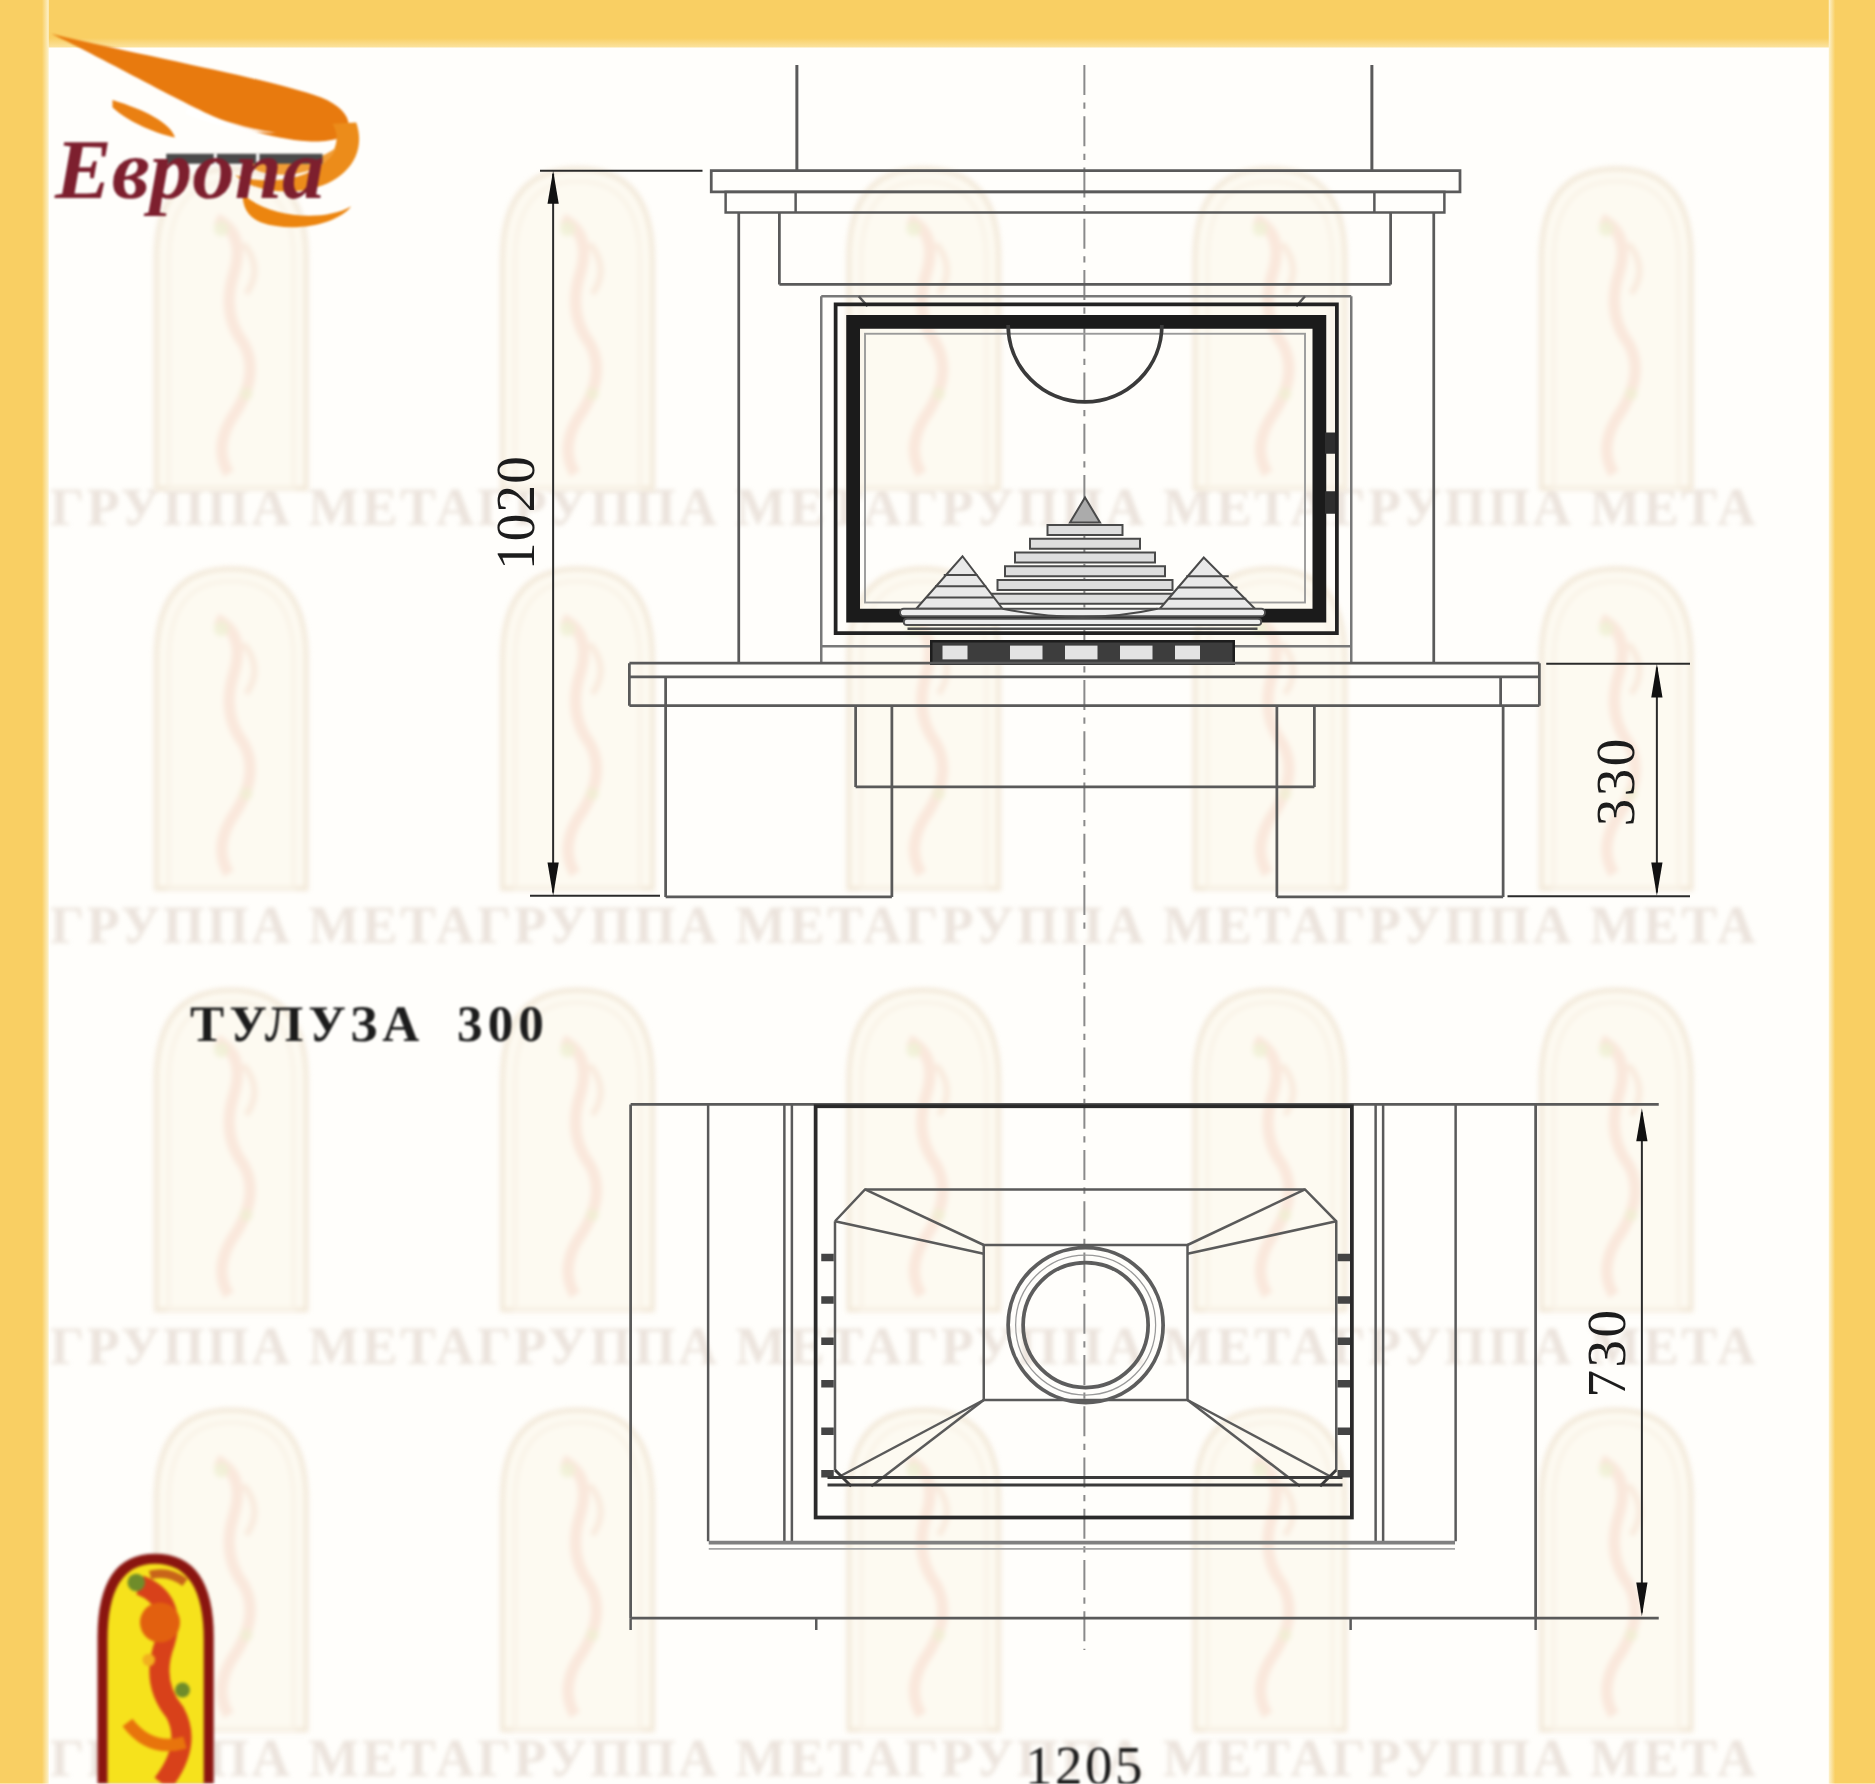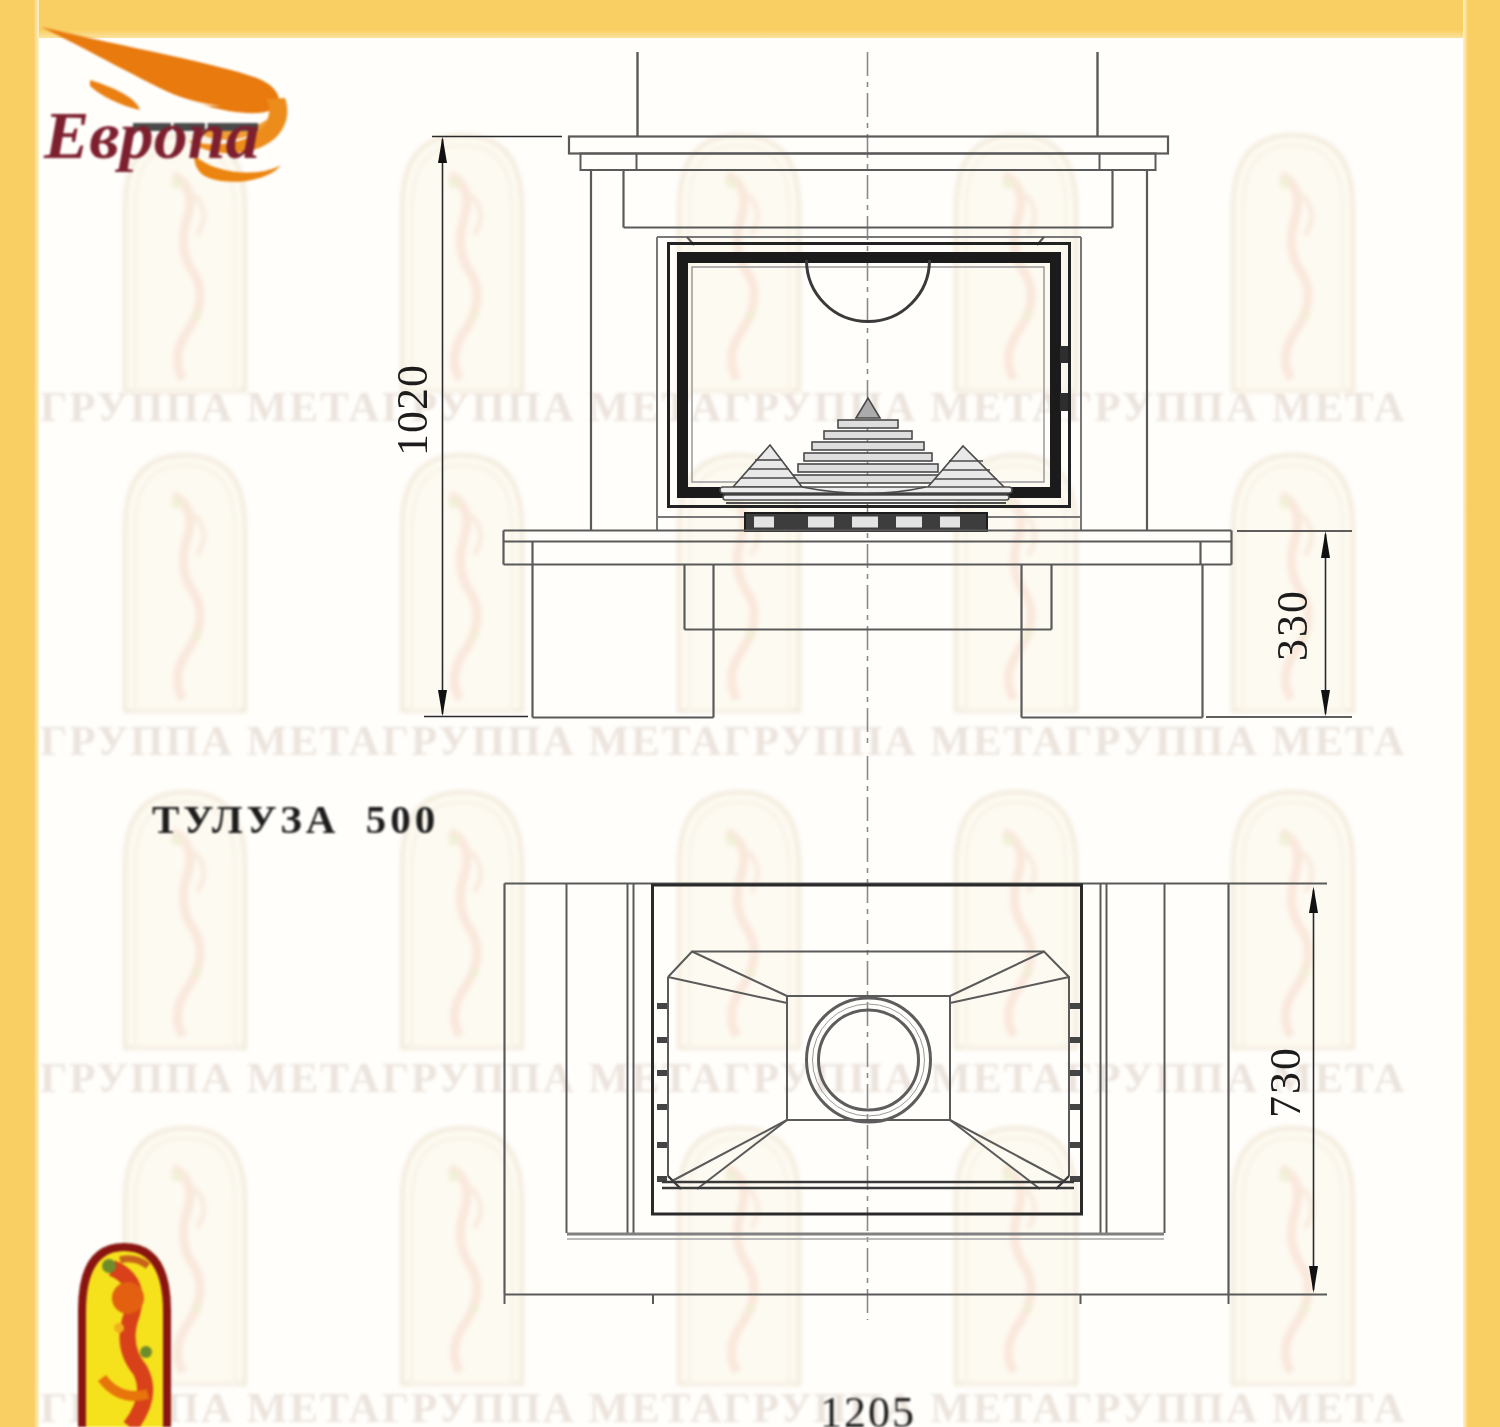--- a/index.html
+++ b/index.html
@@ -313,21 +313,21 @@
 
   <g>
     <rect x="133" y="123" width="125" height="8" fill="#4a4a4a"></rect>
     <rect x="171" y="123" width="2.5" height="8" fill="#fff"></rect>
     <rect x="205" y="123" width="2.5" height="8" fill="#fff"></rect>
   </g>
 
   <text x="44" y="158" font-family="Liberation Serif, serif" font-style="italic" font-weight="bold" font-size="68" fill="#7d1f2e">Европа</text>
 </svg>
 
-<div class="dimtext" style="left:152px;top:795px;font-size:41px;font-weight:bold;letter-spacing:4px;word-spacing:12px;z-index:4">ТУЛУЗА 500</div>
+<div class="dimtext" style="left:152px;top:795px;font-size:41px;font-weight:bold;letter-spacing:4px;word-spacing:12px;z-index:4">ТУЛУЗА 300</div>
 
 <div class="dimtext" style="left:820px;top:1387px;font-size:44px;letter-spacing:2px;z-index:4">1205</div>
 
 <svg class="abs" style="left:60px;top:1230px;z-index:4;filter:blur(1.2px)" width="140" height="197" viewBox="0 0 140 197">
   <path d="M18,197 L18,80 Q18,13 64,13 Q111,13 111,80 L111,197 Z" fill="#8a1510"></path>
   <path d="M26,197 L26,82 Q26,21 64,21 Q103,21 103,82 L103,197 Z" fill="#f6e21c"></path>
   <g fill="none">
     <path d="M52,38 Q82,50 72,84 Q60,116 80,140 Q94,166 70,197" stroke="#d8411a" stroke-width="16"></path>
     <circle cx="68" cy="68" r="16" fill="#e2600f" stroke="none"></circle>
     <path d="M42,148 Q60,172 88,164" stroke="#e8740c" stroke-width="10"></path>

